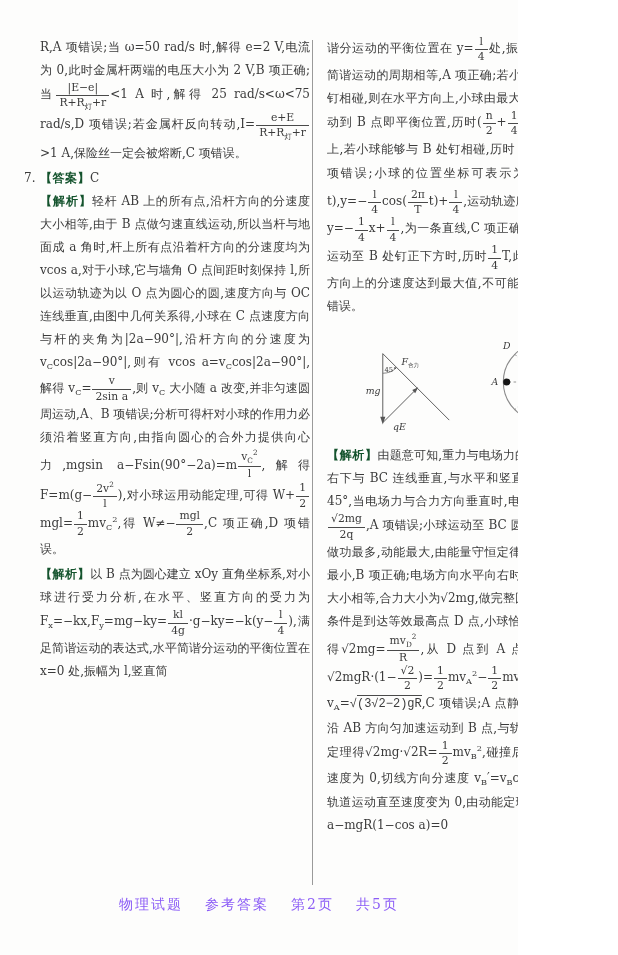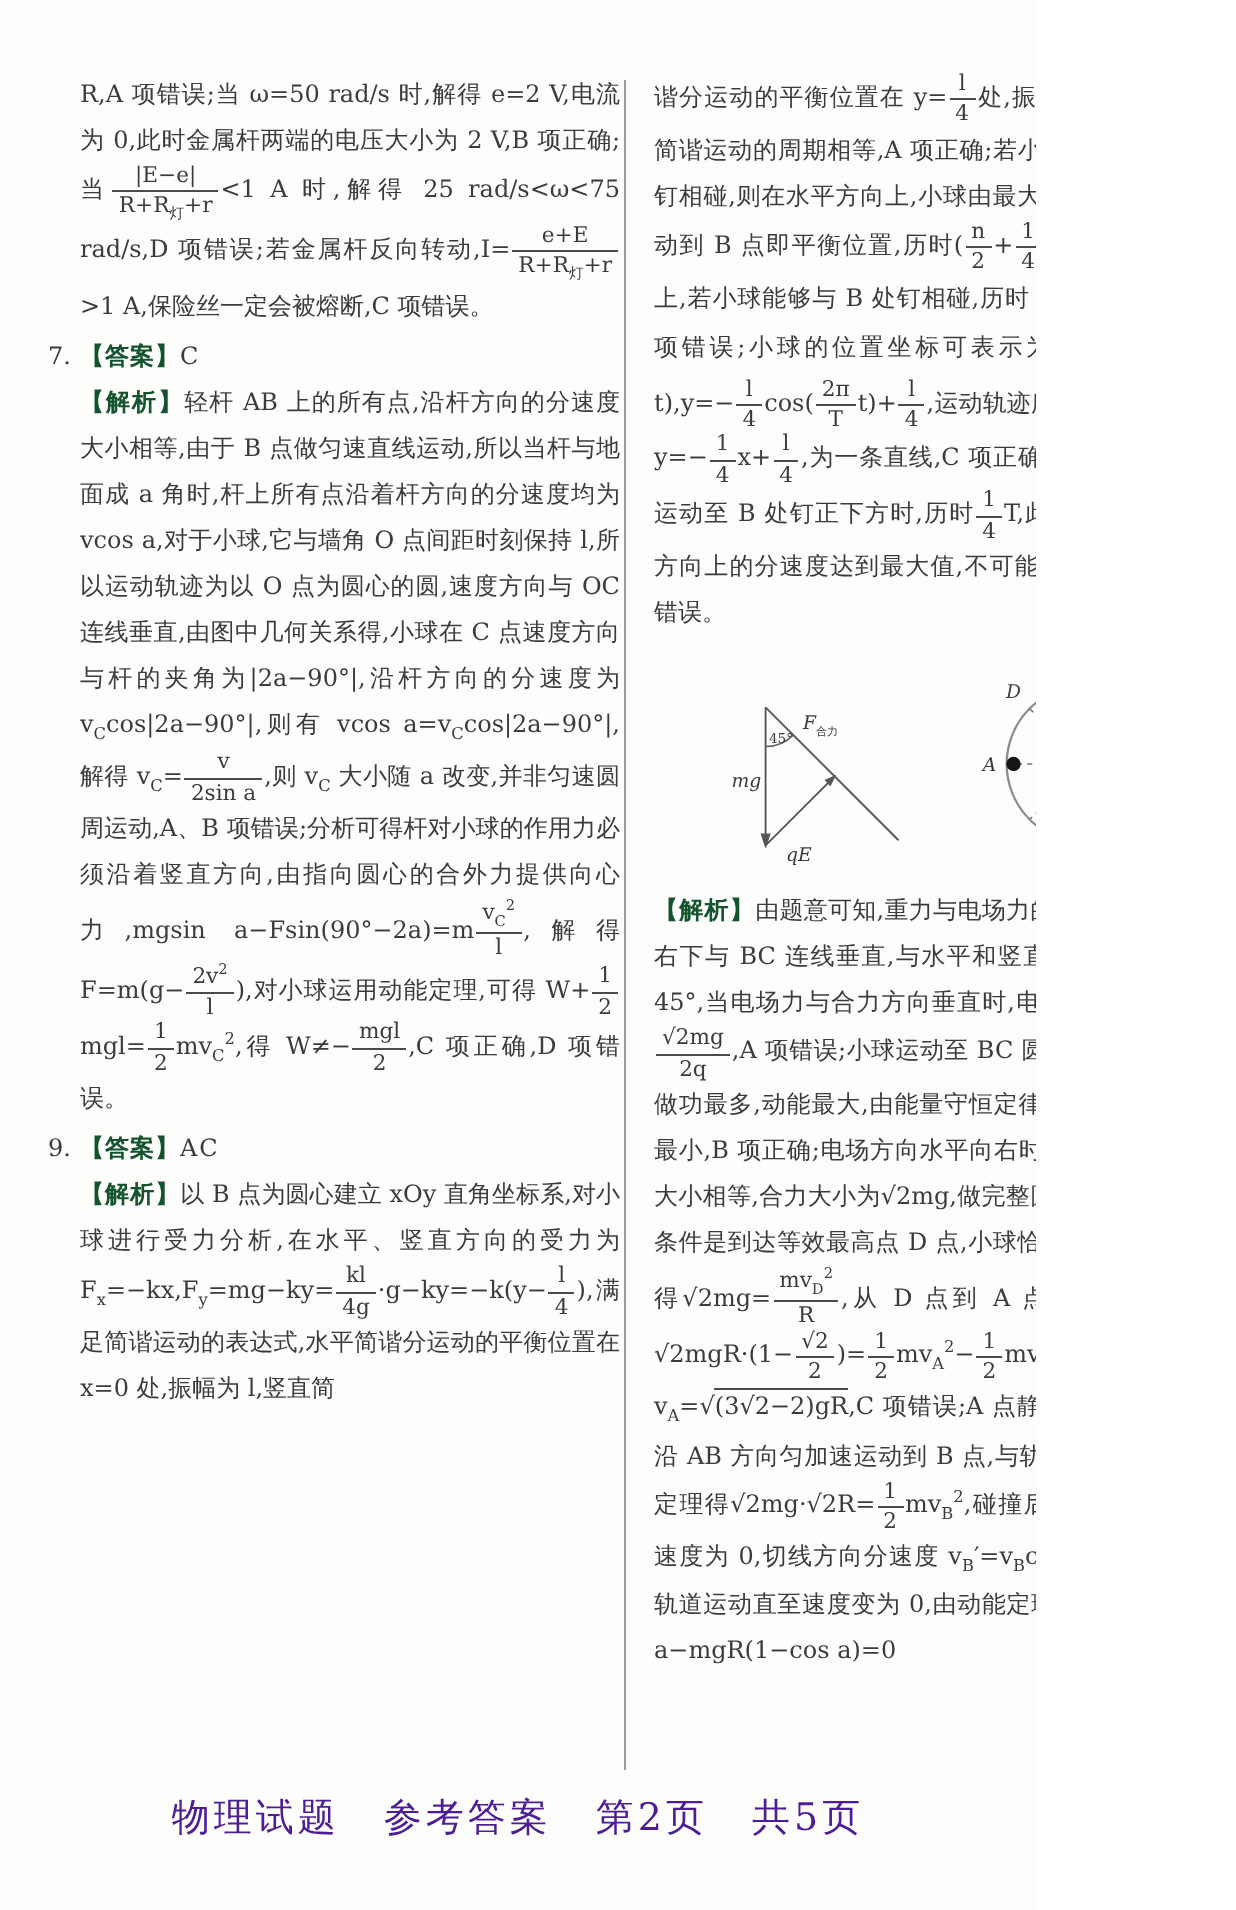--- a/index.html
+++ b/index.html
@@ -28,34 +28,34 @@
   .inum{display:inline-block;min-width:16px;margin-left:-16px;}
   .lbl{font-weight:700;color:#14532d;letter-spacing:.5px;}
   .ansv{letter-spacing:1px;}
   
   sub{font-size:.68em;}
   sup{font-size:.68em;}
   .fr{display:inline-block;vertical-align:-0.75em;text-align:center;
       line-height:1.15;font-size:.9em;margin:0 1px;}
   .fr .fn{display:block;padding:0 3px 1px;border-bottom:1px solid #4a4a4a;}
   .fr .fd{display:block;padding:1px 3px 0;}
-  .sq{white-space:nowrap;}
+  .sq{white-space:nowrap;font-family:Liberation Mono, monospace;}
   .sqi{border-top:1px solid #4a4a4a;padding-top:1px;}
   
   .diagrams{display:flex;align-items:flex-end;margin:4px 0 2px 2px;}
   .diagrams svg{display:block;}
   .dia-force{margin-left:18px;}
   .dia-circle{margin-left:34px;}
   .dia-label{font-style:italic;font-size:11px;fill:#3a3a3a;}
   .dia-label-sm{font-size:8px;fill:#3a3a3a;}
   
   .footer{
     position:absolute;left:0;right:0;top:896px;
     display:flex;justify-content:center;gap:22px;
-    font-size:19px;color:#4c1d95;letter-spacing:2px;
+    font-size:14px;color:#8b5cf6;letter-spacing:2px;
   }
 </style>
 </head>
 <body>
 
 <div class="page">
 
   <div class="col col-left">
     <div class="para">R,A 项错误;当 ω=50 rad/s 时,解得 e=2 V,电流为 0,此时金属杆两端的电压大小为 2 V,B 项正确;当<span class="fr"><span class="fn">|E−e|</span><span class="fd">R+R<sub>灯</sub>+r</span></span>&lt;1 A 时,解得 25 rad/s&lt;ω&lt;75 rad/s,D 项错误;若金属杆反向转动,I=<span class="fr"><span class="fn">e+E</span><span class="fd">R+R<sub>灯</sub>+r</span></span>&gt;1 A,保险丝一定会被熔断,C 项错误。</div>
 
@@ -65,23 +65,20 @@
       </div>
       <div class="para">
         <span class="lbl">【解析】</span><span>轻杆 AB 上的所有点,沿杆方向的分速度大小相等,由于 B 点做匀速直线运动,所以当杆与地面成 a 角时,杆上所有点沿着杆方向的分速度均为 vcos a,对于小球,它与墙角 O 点间距时刻保持 l,所以运动轨迹为以 O 点为圆心的圆,速度方向与 OC 连线垂直,由图中几何关系得,小球在 C 点速度方向与杆的夹角为|2a−90°|,沿杆方向的分速度为 v<sub>C</sub>cos|2a−90°|,则有 vcos a=v<sub>C</sub>cos|2a−90°|,解得 v<sub>C</sub>=<span class="fr"><span class="fn">v</span><span class="fd">2sin a</span></span>,则 v<sub>C</sub> 大小随 a 改变,并非匀速圆周运动,A、B 项错误;分析可得杆对小球的作用力必须沿着竖直方向,由指向圆心的合外力提供向心力,mgsin a−Fsin(90°−2a)=m<span class="fr"><span class="fn">v<sub>C</sub><sup>2</sup></span><span class="fd">l</span></span>,解得 F=m(g−<span class="fr"><span class="fn">2v<sup>2</sup></span><span class="fd">l</span></span>),对小球运用动能定理,可得 W+<span class="fr"><span class="fn">1</span><span class="fd">2</span></span>mgl=<span class="fr"><span class="fn">1</span><span class="fd">2</span></span>mv<sub>C</sub><sup>2</sup>,得 W≠−<span class="fr"><span class="fn">mgl</span><span class="fd">2</span></span>,C 项正确,D 项错误。</span>
       </div>
     </div>
 
     <div>
     </div>
 
     <div>
-      <div class="ans-line">
-        <span class="inum">9.</span><span class="lbl">【答案】</span><span class="ansv">AC</span>
-      </div>
       <div class="para">
         <span class="lbl">【解析】</span><span>以 B 点为圆心建立 xOy 直角坐标系,对小球进行受力分析,在水平、竖直方向的受力为 F<sub>x</sub>=−kx,F<sub>y</sub>=mg−ky=<span class="fr"><span class="fn">kl</span><span class="fd">4g</span></span>·g−ky=−k(y−<span class="fr"><span class="fn">l</span><span class="fd">4</span></span>),满足简谐运动的表达式,水平简谐分运动的平衡位置在 x=0 处,振幅为 l,竖直简</span>
       </div>
     </div>
   </div>
 
   <div class="divider"></div>
 
   <div class="col col-right">
     <div class="para">谐分运动的平衡位置在 y=<span class="fr"><span class="fn">l</span><span class="fd">4</span></span>处,振幅为<span class="fr"><span class="fn">l</span><span class="fd">4</span></span>,且两个简谐运动的周期相等,A 项正确;若小球能够与 B 处钉相碰,则在水平方向上,小球由最大位移处 C 点运动到 B 点即平衡位置,历时(<span class="fr"><span class="fn">n</span><span class="fd">2</span></span>+<span class="fr"><span class="fn">1</span><span class="fd">4</span></span>)T,在竖直方向上,若小球能够与 B 处钉相碰,历时 nT,相互矛盾,B 项错误;小球的位置坐标可表示为 x=lcos(<span class="fr"><span class="fn">2π</span><span class="fd">T</span></span>t),y=−<span class="fr"><span class="fn">l</span><span class="fd">4</span></span>cos(<span class="fr"><span class="fn">2π</span><span class="fd">T</span></span>t)+<span class="fr"><span class="fn">l</span><span class="fd">4</span></span>,运动轨迹所满足的方程为 y=−<span class="fr"><span class="fn">1</span><span class="fd">4</span></span>x+<span class="fr"><span class="fn">l</span><span class="fd">4</span></span>,为一条直线,C 项正确;当小球第一次运动至 B 处钉正下方时,历时<span class="fr"><span class="fn">1</span><span class="fd">4</span></span>T,此时小球在竖直方向上的分速度达到最大值,不可能水平向左,D 项错误。</div>

